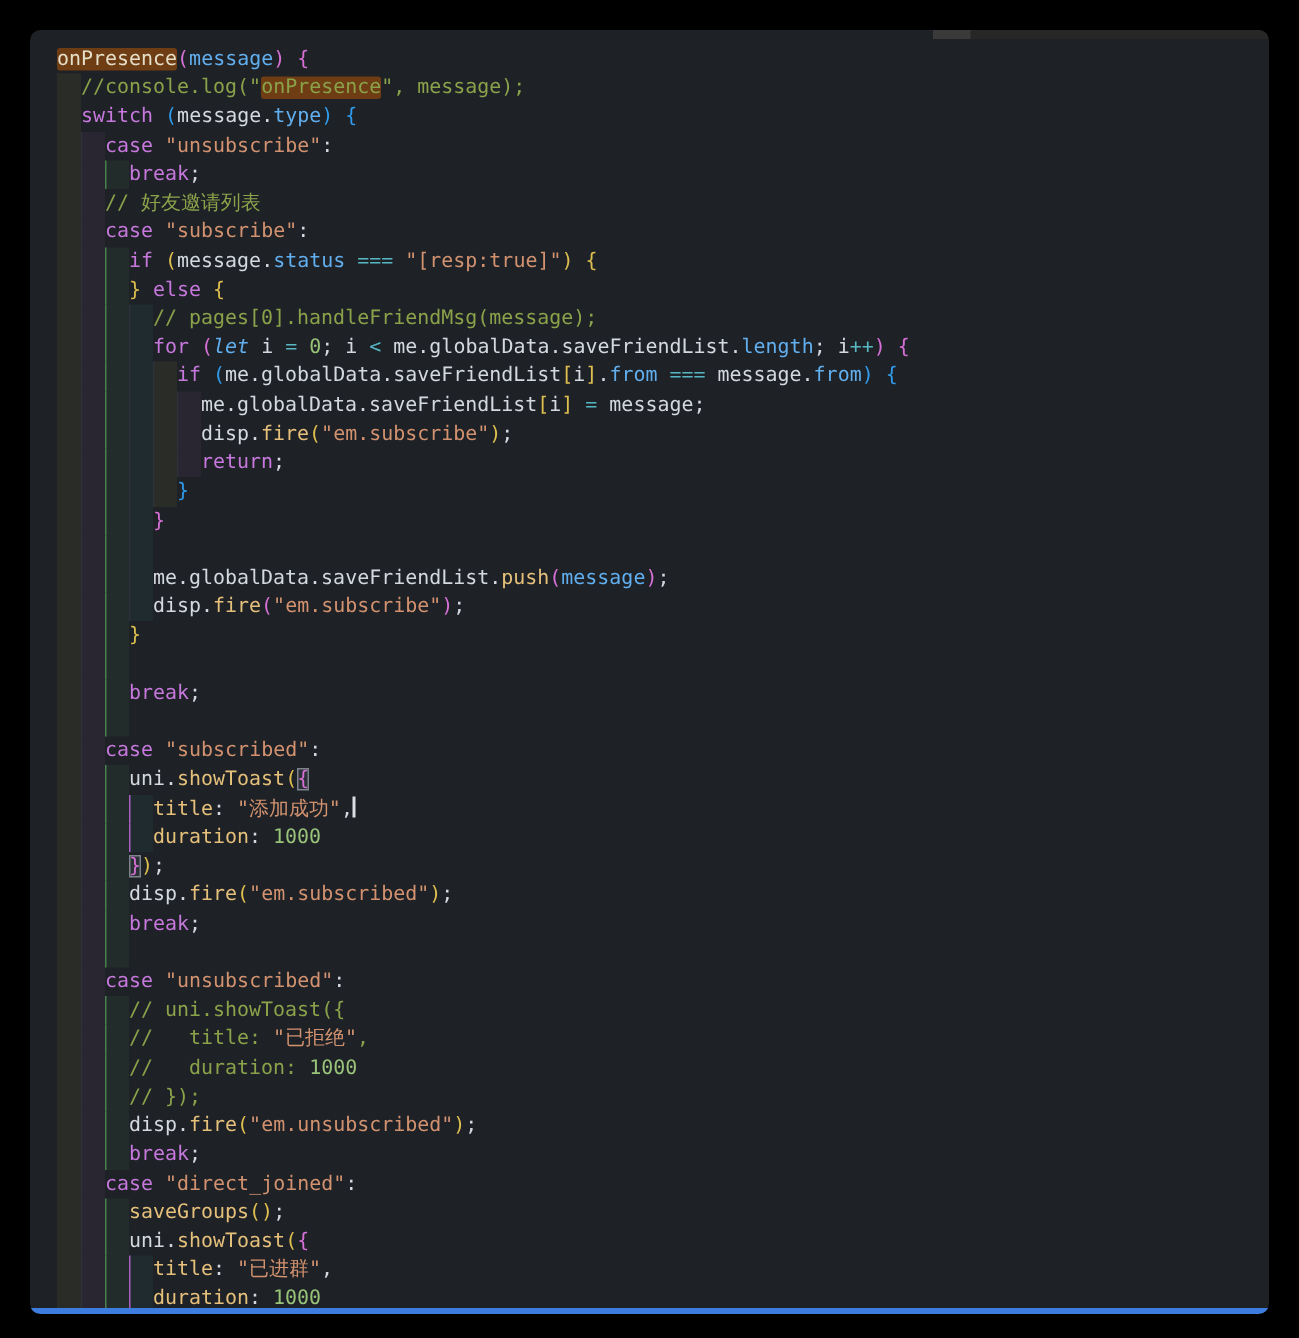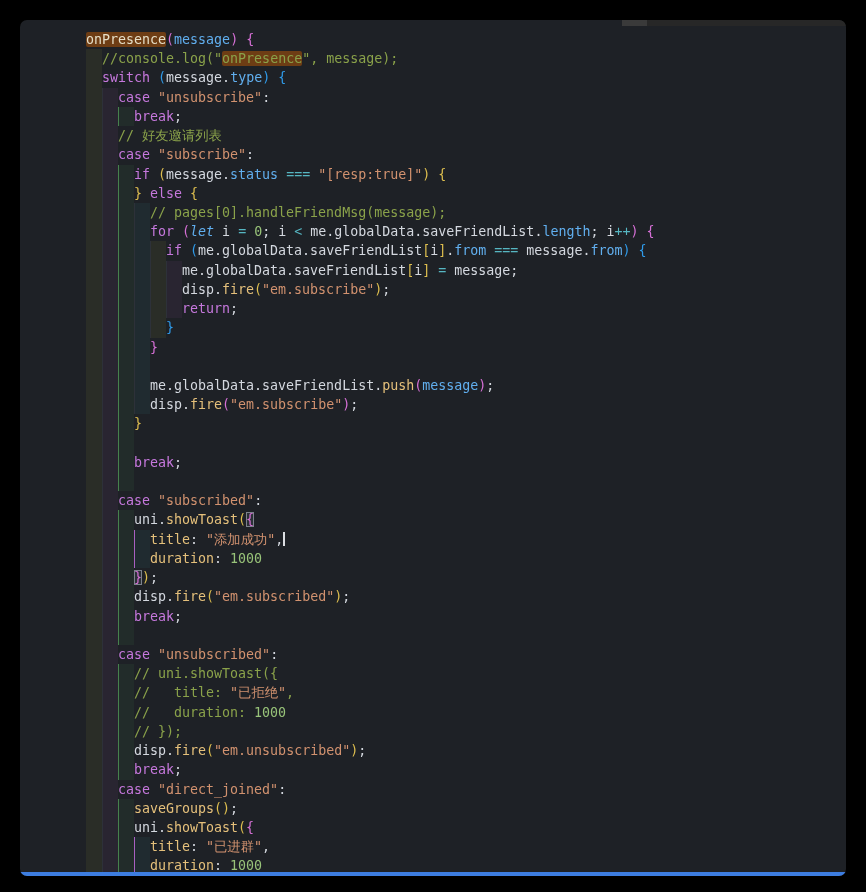--- a/index.html
+++ b/index.html
@@ -11,21 +11,21 @@
   html,body{margin:0;padding:0;}
   body{width:866px;height:892px;background:#000;position:relative;overflow:hidden;
        font-family:"DejaVu Sans Mono",monospace;}
   .window{position:absolute;left:20px;top:20px;width:826px;height:856px;
           background:var(--bg);border-radius:7px;overflow:hidden;}
   .scroll-track{position:absolute;top:0;left:602px;right:0;height:6px;
           background:#272727;border-top-right-radius:7px;}
   .scroll-thumb{position:absolute;top:0;left:0;width:25px;height:6px;background:#3a3a3a;}
   .code{position:absolute;left:18px;top:10px;right:0;bottom:0;
         font-size:13.3px;line-height:19.227px;white-space:pre;color:var(--fg);}
-  .line{position:relative;height:19.227px;margin-left:48px;}
+  .line{position:relative;height:19.227px;}
   .stripe{position:absolute;top:0;bottom:0;width:16px;}
   .st0{background:rgba(255,255,64,.055);}
   .st1{background:rgba(255,127,255,.05);}
   .st2{background:rgba(127,255,127,.05);}
   .st3{background:rgba(79,236,236,.05);}
   .guide{position:absolute;top:0;bottom:0;width:1px;}
   .gdim{background:#2d3139;}
   .ggreen{background:#46814d;}
   .gpurple{background:#a95fc2;}
   .txt{position:relative;}

